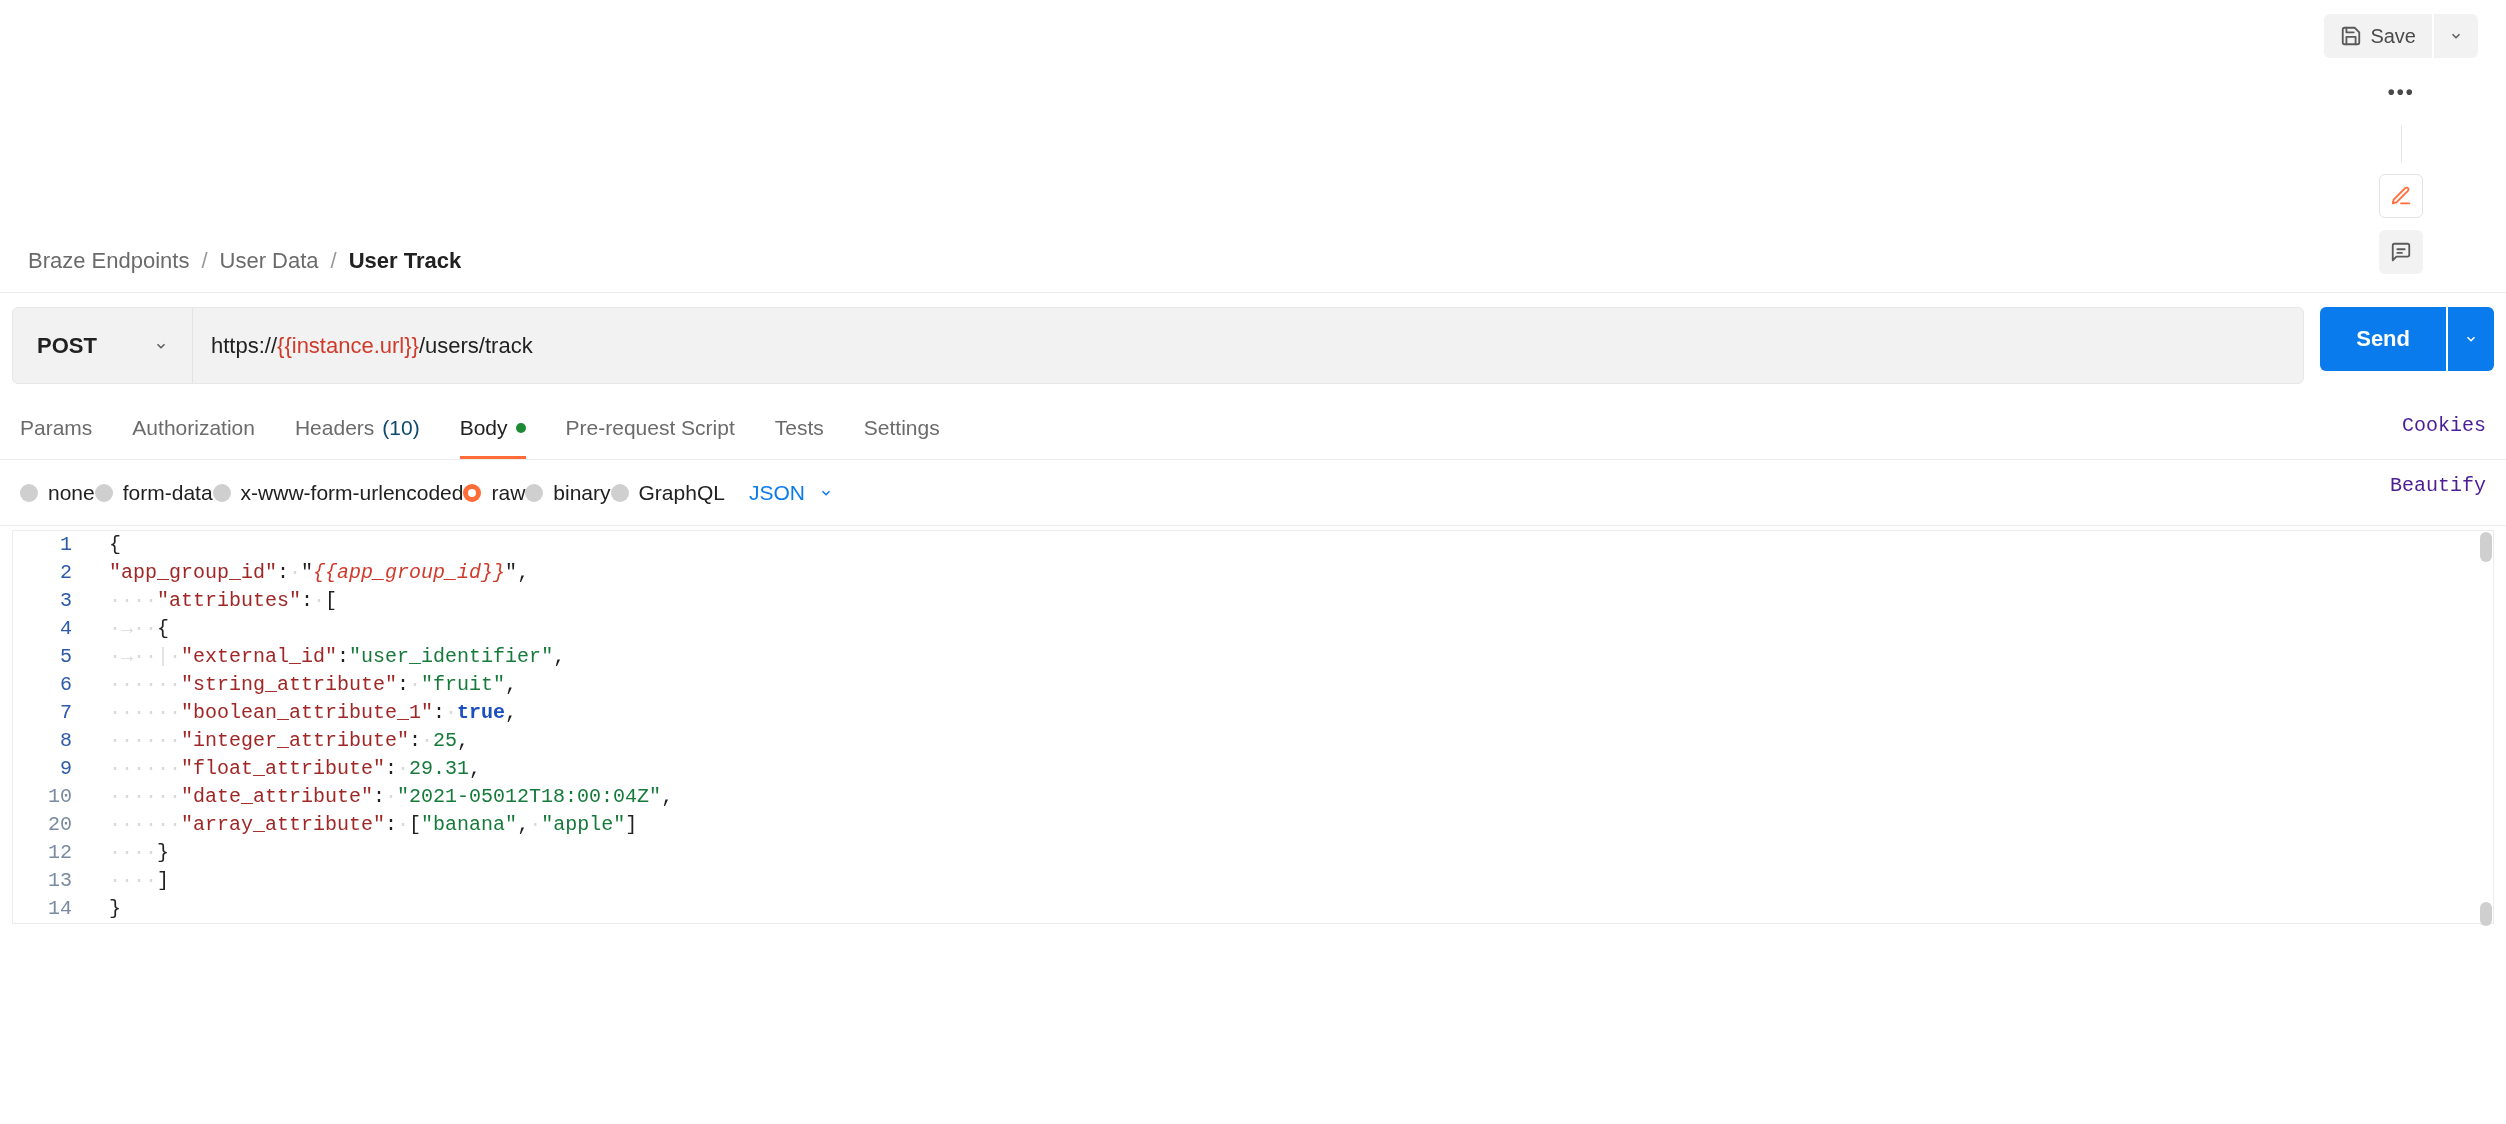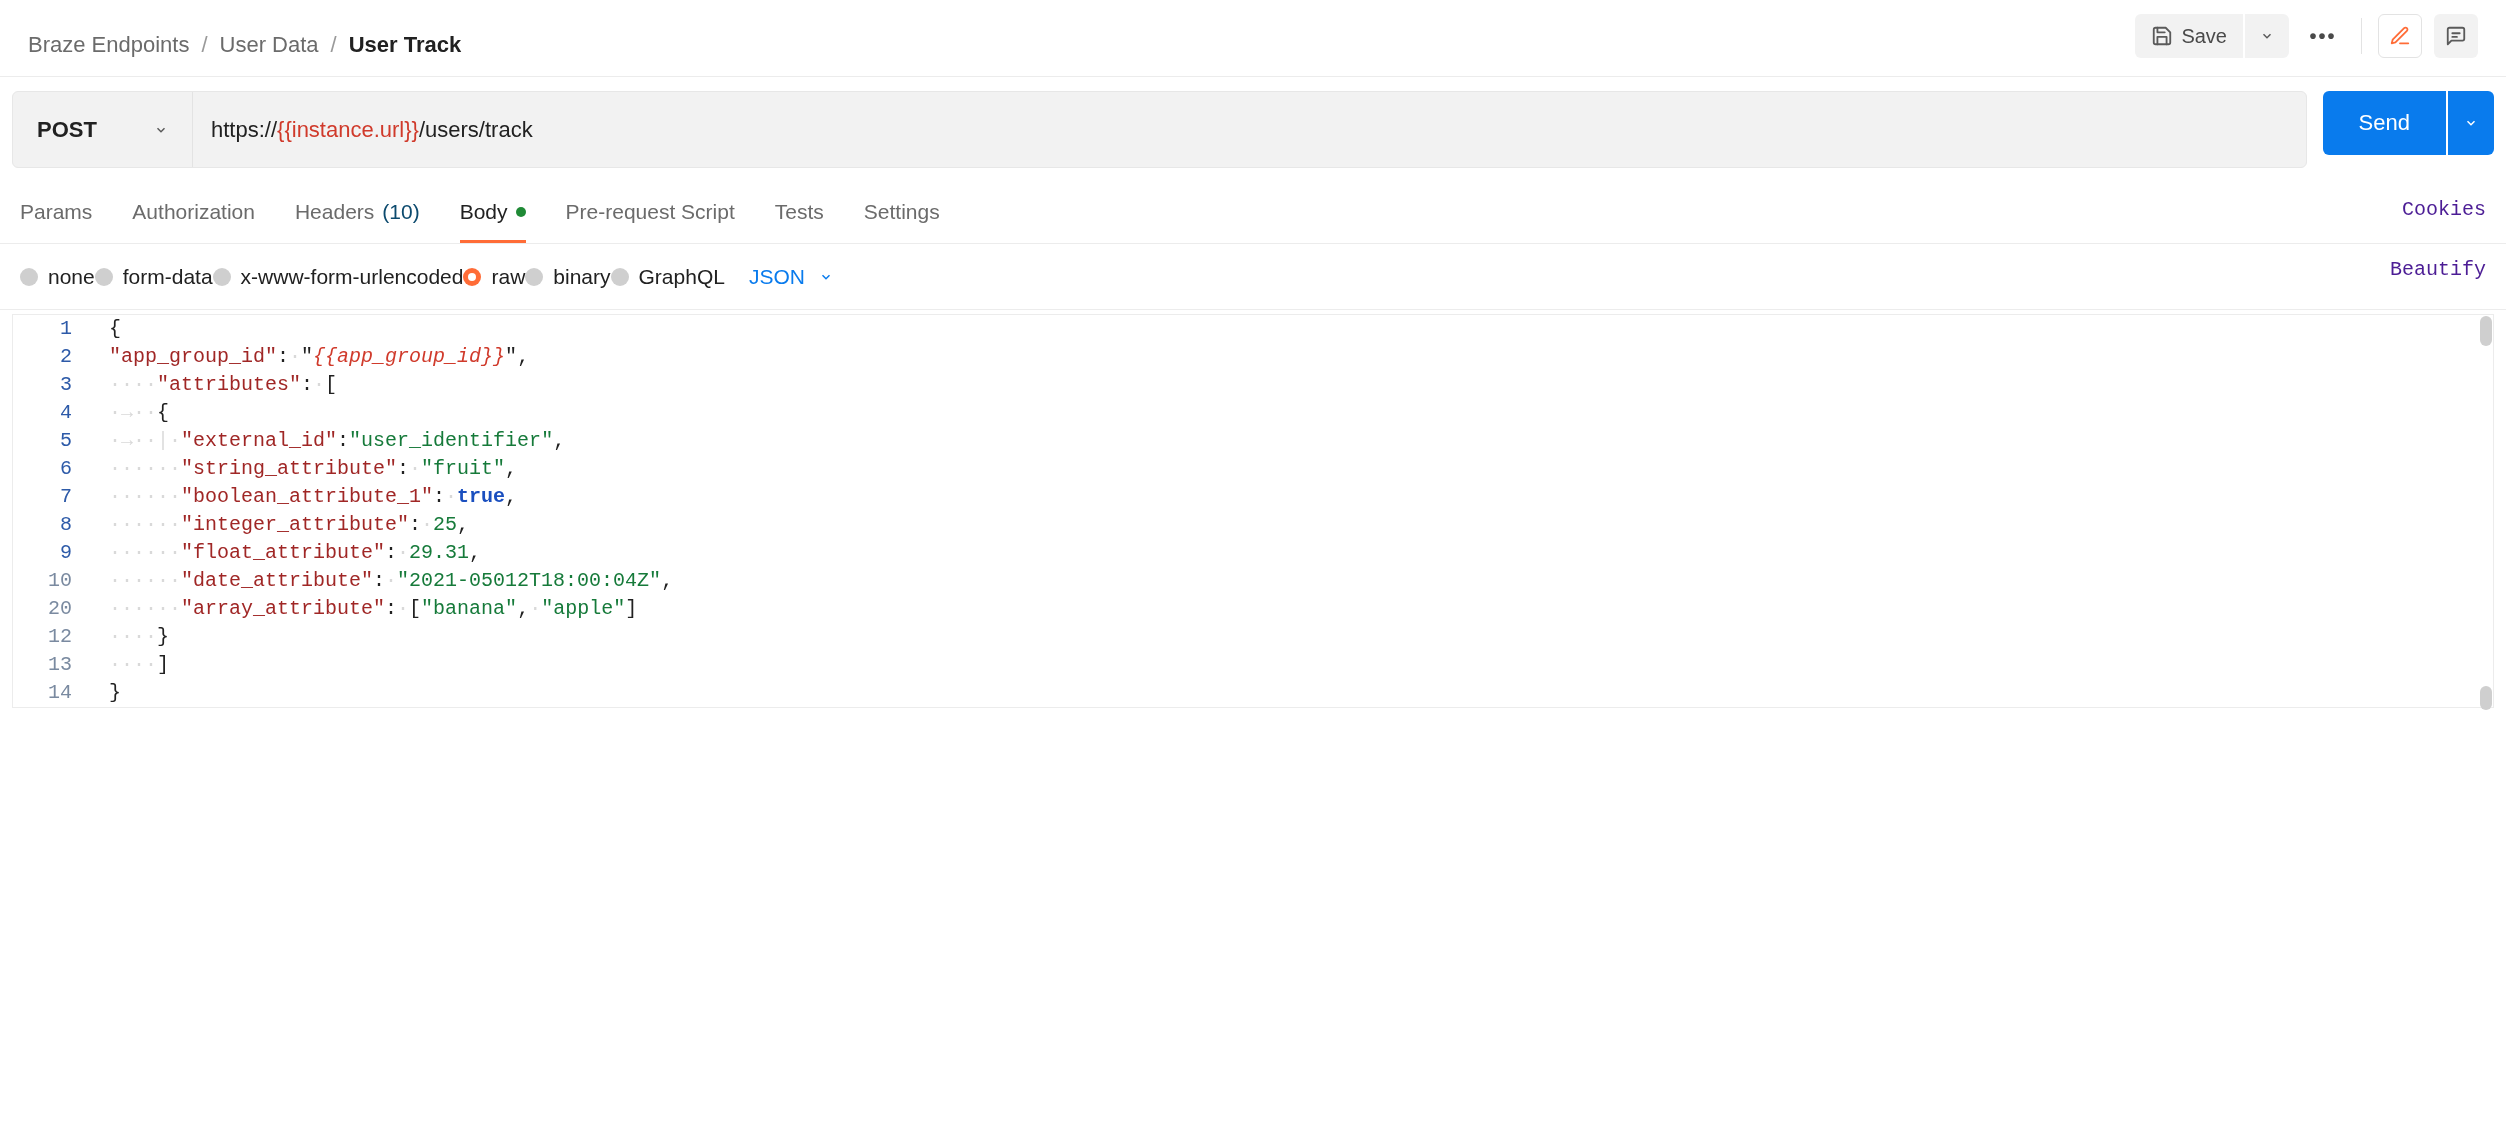--- a/index.html
+++ b/index.html
@@ -15,21 +15,21 @@
     display: flex;
     align-items: flex-end;
     justify-content: space-between;
     padding: 14px 28px 18px 28px;
     border-bottom: 1px solid #ececec;
   }
   .breadcrumb { display: flex; align-items: center; gap: 12px; font-size: 22px; color: #6b6b6b; }
   .breadcrumb .sep { color: #9a9a9a; }
   .breadcrumb .current { color: #212121; font-weight: 600; }
 
-  .header-actions { display: flex; align-items: center; gap: 12px; }
+  .header-actions { display: flex; align-items: center; gap: 12px; flex-direction: column; }
   .btn {
     display: inline-flex; align-items: center; justify-content: center;
     gap: 8px; height: 44px; padding: 0 16px; border-radius: 6px;
     background: #f2f2f2; color: #4a4a4a; border: none; cursor: pointer;
     font-size: 20px;
   }
   .btn.icon-only { width: 44px; padding: 0; }
   .btn.ghost { background: transparent; }
   .btn.outline { background: #fff; border:1px solid #e3e3e3; }
   .divider-vert { width: 1px; height: 36px; background: #e3e3e3; margin: 0 4px; }
@@ -58,21 +58,21 @@
   .url-display {
     flex: 1; padding: 0 18px; font-size: 22px; color: #212121;
     font-family: -apple-system, BlinkMacSystemFont, "Segoe UI", Helvetica, Arial, sans-serif;
     display: flex; align-items: center;
   }
   .url-display .var { color: #d03a2b; }
   .send-group {
     display: flex; align-items: stretch; height: 64px;
   }
   .btn.send {
-    background: #097bed; color: #fff; font-size: 22px; font-weight: 400;
+    background: #097bed; color: #fff; font-size: 22px; font-weight: 700;
     height: 64px; border-radius: 6px 0 0 6px; padding: 0 36px;
   }
   .btn.send-drop {
     background: #097bed; color: #fff; height: 64px; width: 46px; padding:0;
     border-radius: 0 6px 6px 0; margin-left: 2px;
   }
 
   
   .req-tabs-row {
     display:flex; align-items:center; justify-content:space-between;

